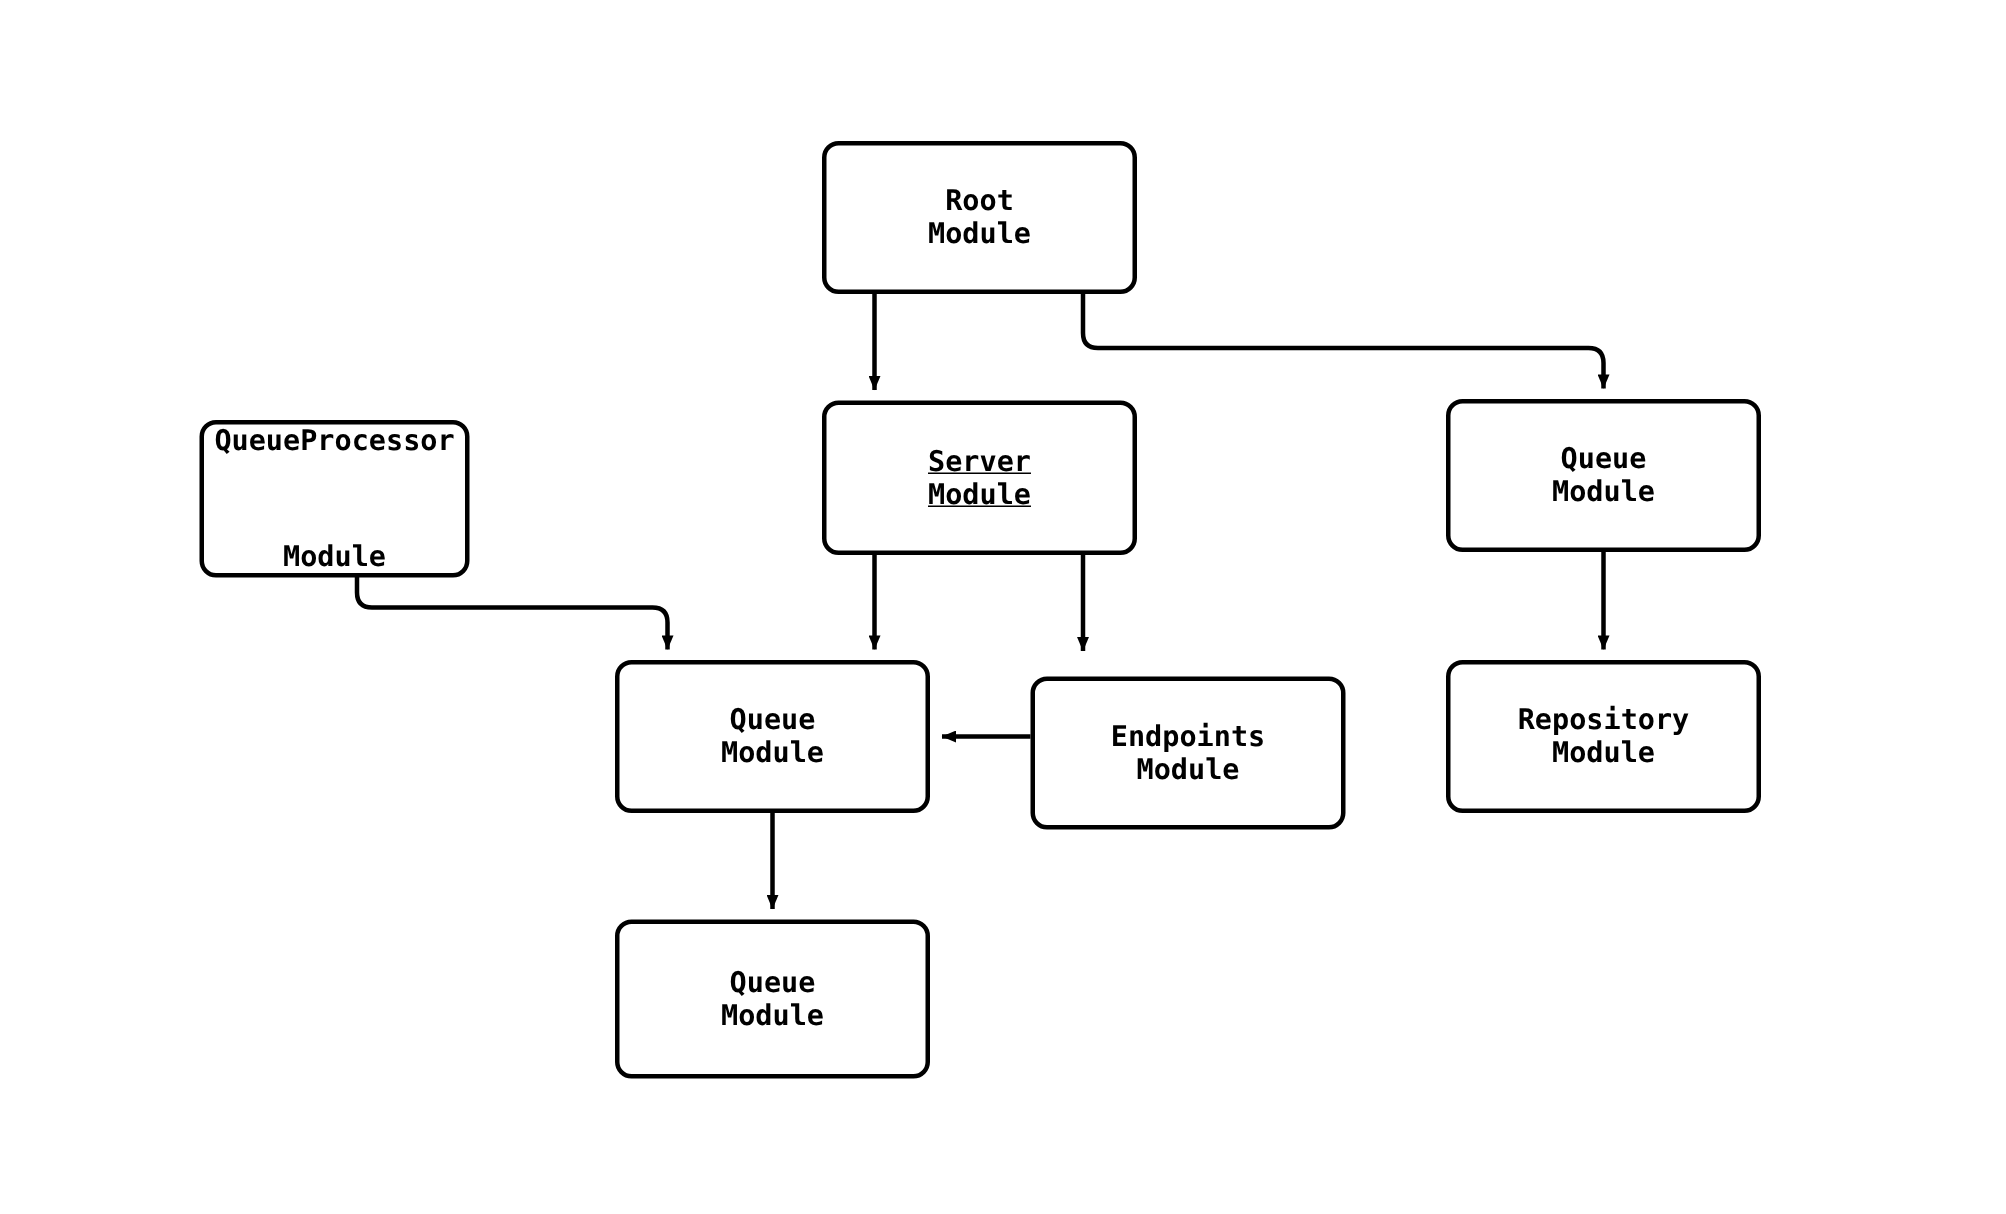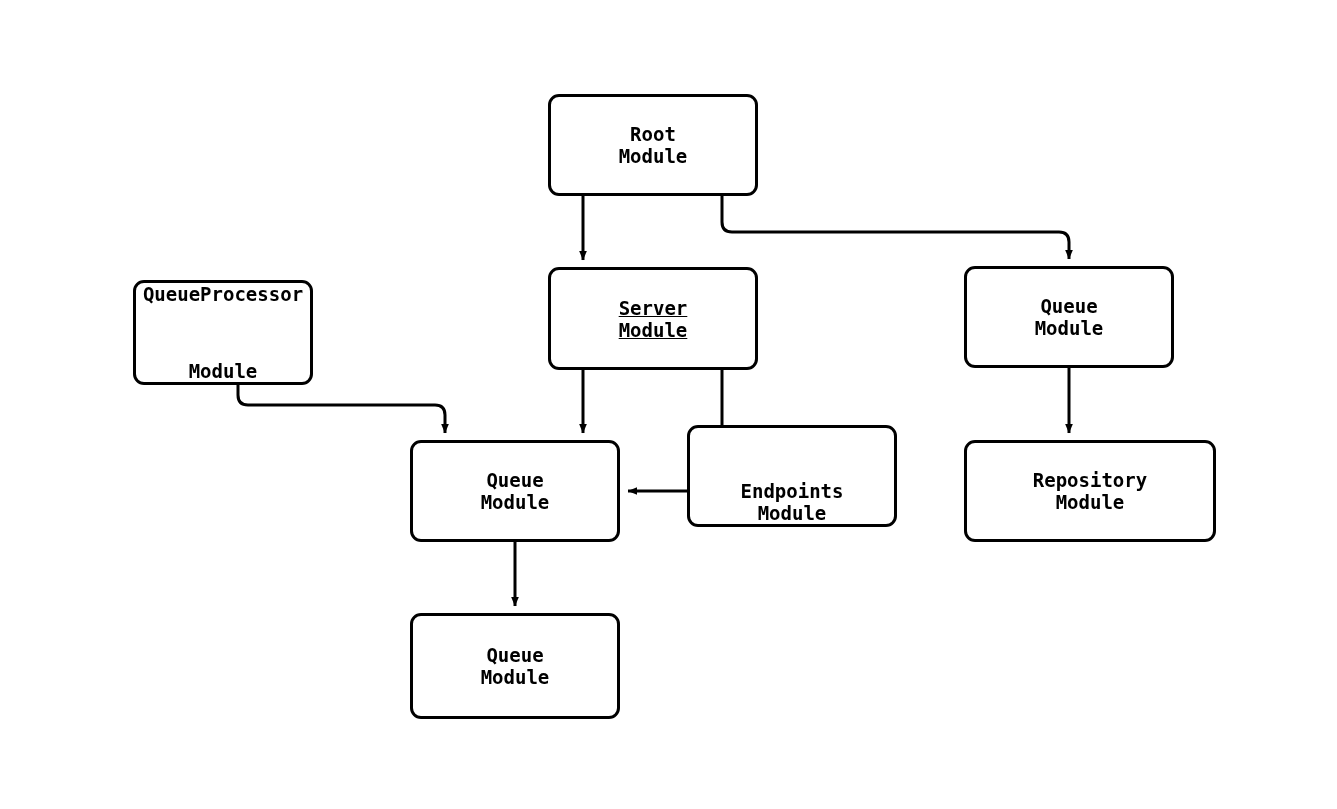--- a/index.html
+++ b/index.html
@@ -97,26 +97,26 @@
   <div class="node" style="left:964px; top:266px; width:210px; height:102px;">
     <div class="node-label">Queue</div>
     <div class="node-label">Module</div>
   </div>
 
   <div class="node" style="left:410px; top:440px; width:210px; height:102px;">
     <div class="node-label">Queue</div>
     <div class="node-label">Module</div>
   </div>
 
-  <div class="node" style="left:687px; top:425px; width:210px; height:102px;justify-content:flex-end;">
+  <div class="node" style="left:687px; top:451px; width:210px; height:102px;">
     <div class="node-label">Endpoints</div>
     <div class="node-label">Module</div>
   </div>
 
-  <div class="node" style="left:964px; top:440px; width:252px; height:102px;">
+  <div class="node" style="left:964px; top:440px; width:210px; height:102px;">
     <div class="node-label">Repository</div>
     <div class="node-label">Module</div>
   </div>
 
   <div class="node" style="left:410px; top:613px; width:210px; height:106px;">
     <div class="node-label">Queue</div>
     <div class="node-label">Module</div>
   </div>
 
 </div>

